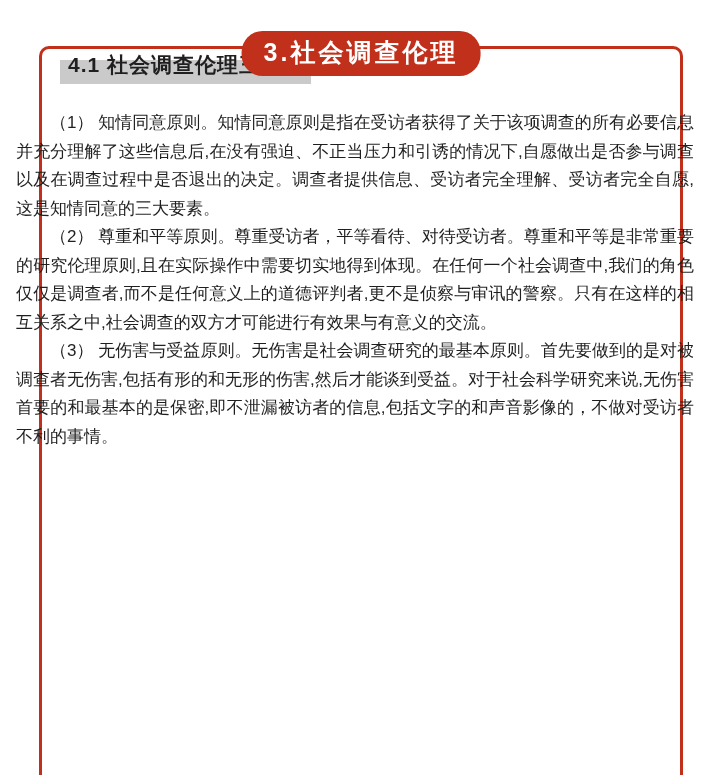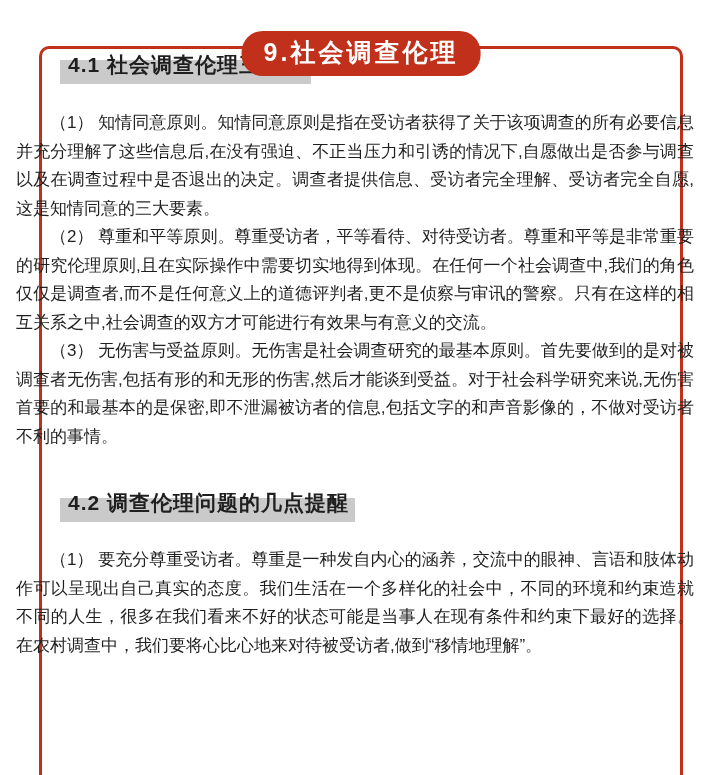--- a/index.html
+++ b/index.html
@@ -53,38 +53,30 @@
   }
   #section-2 .sec-heading{margin-top:39px;}
   #section-2 .sec-body{margin-top:30px;}
 </style>
 </head>
 <body>
 
 <div class="frame"></div>
 
 <div class="banner">
-  <span>9.社会调查伦理</span>
+  <span>3.社会调查伦理</span>
 </div>
 
 <div class="content">
 
   <div id="section-1">
     <h3 class="sec-heading">
       <span class="htext">4.1 社会调查伦理三原则</span>
     </h3>
     <div class="sec-body">
       <p>（1） 知情同意原则。知情同意原则是指在受访者获得了关于该项调查的所有必要信息并充分理解了这些信息后,在没有强迫、不正当压力和引诱的情况下,自愿做出是否参与调查以及在调查过程中是否退出的决定。调查者提供信息、受访者完全理解、受访者完全自愿,这是知情同意的三大要素。</p>
       <p>（2） 尊重和平等原则。尊重受访者，平等看待、对待受访者。尊重和平等是非常重要的研究伦理原则,且在实际操作中需要切实地得到体现。在任何一个社会调查中,我们的角色仅仅是调查者,而不是任何意义上的道德评判者,更不是侦察与审讯的警察。只有在这样的相互关系之中,社会调查的双方才可能进行有效果与有意义的交流。</p>
       <p>（3） 无伤害与受益原则。无伤害是社会调查研究的最基本原则。首先要做到的是对被调查者无伤害,包括有形的和无形的伤害,然后才能谈到受益。对于社会科学研究来说,无伤害首要的和最基本的是保密,即不泄漏被访者的信息,包括文字的和声音影像的，不做对受访者不利的事情。</p>
     </div>
   </div>
 
-  <div id="section-2">
-    <h3 class="sec-heading">
-      <span class="htext">4.2 调查伦理问题的几点提醒</span>
-    </h3>
-    <div class="sec-body">
-      <p>（1） 要充分尊重受访者。尊重是一种发自内心的涵养，交流中的眼神、言语和肢体动作可以呈现出自己真实的态度。我们生活在一个多样化的社会中，不同的环境和约束造就不同的人生，很多在我们看来不好的状态可能是当事人在现有条件和约束下最好的选择。在农村调查中，我们要将心比心地来对待被受访者,做到“移情地理解”。</p>
-    </div>
-  </div>
 
 </div>
 
 </body></html>

